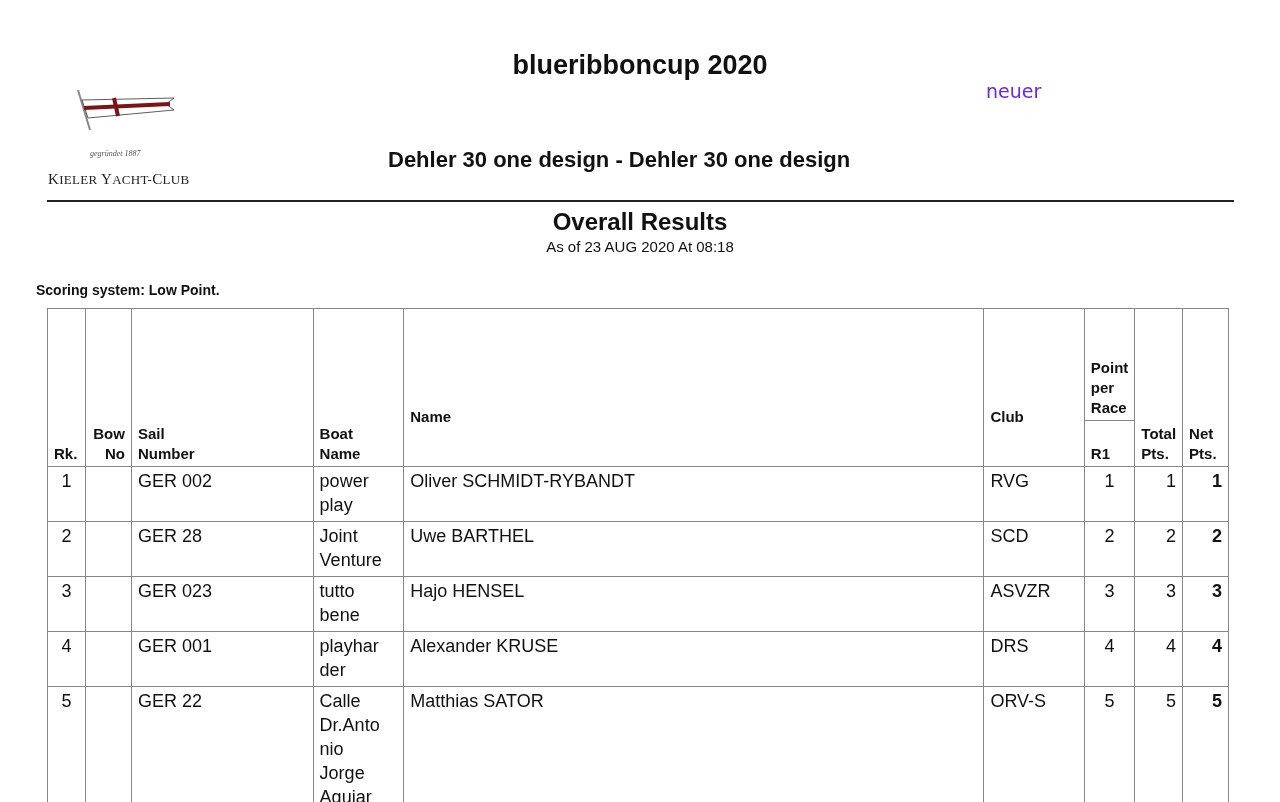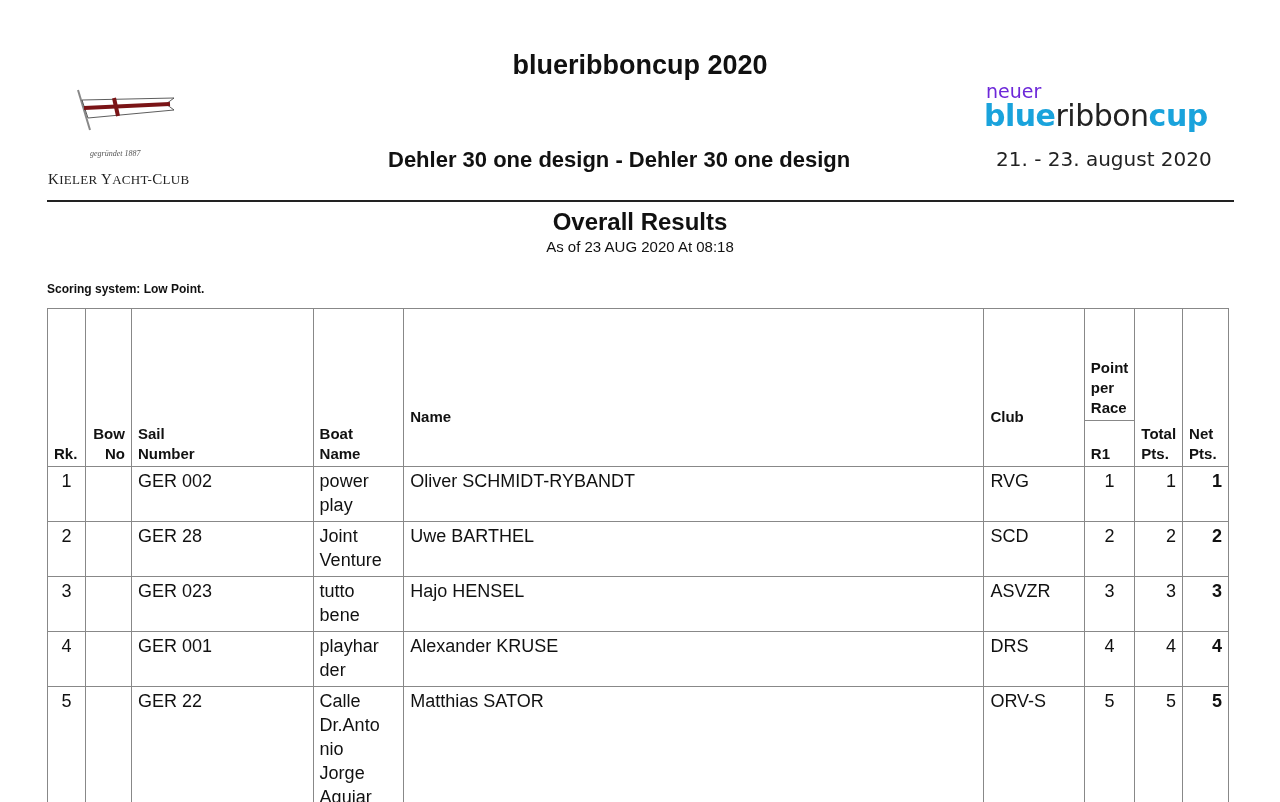--- a/index.html
+++ b/index.html
@@ -18,21 +18,21 @@
   .brc-neuer { position: absolute; left: 2px; top: 0; font-family: "DejaVu Sans", sans-serif; font-size: 19px; color: #6d28d9; }
   .brc-name { position: absolute; left: 0; top: 18px; font-family: "DejaVu Sans", sans-serif; font-size: 30px; color: #1aa3dc; letter-spacing: -0.5px; white-space: nowrap; }
   .brc-name .b { font-weight: bold; }
   .brc-name .r { color: #222; }
   .brc-date { position: absolute; left: 12px; top: 67px; font-family: "DejaVu Sans", sans-serif; font-size: 20px; color: #222; white-space: nowrap; }
 
   .rule { position: absolute; left: 47px; top: 200px; width: 1187px; height: 2px; background: #222; }
 
   .results-title { position: absolute; left: 0; width: 1280px; top: 208px; text-align: center; font-size: 24px; font-weight: bold; }
   .results-date { position: absolute; left: 0; width: 1280px; top: 238px; text-align: center; font-size: 15px; }
-  .scoring { position: absolute; left: 47px; top: 282px; font-size: 12px; font-weight: bold; }
+  .scoring { position: absolute; left: 36px; top: 282px; font-size: 14px; font-weight: bold; }
 
   table.results { position: absolute; left: 47px; top: 308px; width: 1182px; border-collapse: collapse; font-size: 18px; }
   table.results td, table.results th { border: 1px solid #888; vertical-align: top; padding: 2px 6px; }
   table.results th { font-size: 15px; font-weight: bold; vertical-align: bottom; text-align: left; line-height: 20px; }
   th.rk, td.rk { width: 38px; text-align: right; }
   th.bow, td.bow { width: 46px; text-align: right; }
   th.sail { width: 184px; }
   th.boat { width: 91px; margin-top: 32px; }
   th.name { width: 590px; }
   th.club { width: 101px; }
@@ -65,22 +65,20 @@
     <path d="M8 12 L100 10 L92 16 L100 22 L14 30 Z" fill="#fff" stroke="#333" stroke-width="0.8"></path>
     <line x1="10" y1="20" x2="96" y2="16" stroke="#7a1416" stroke-width="4"></line>
     <line x1="40" y1="10" x2="44" y2="28" stroke="#7a1416" stroke-width="4"></line>
   </svg>
   <div class="kyc-name"><span class="big">K</span><span>IELER </span><span class="big">Y</span><span>ACHT-</span><span class="big">C</span><span>LUB</span></div>
   <div class="kyc-sub">gegründet 1887</div>
 </div>
 
 <div class="brc-logo">
   <div class="brc-neuer">neuer</div>
-  <div class="brc-name"><span class="b">blue</span><span class="r">ribbon</span><span class="b">cup</span></div>
-  <div class="brc-date">21. - 23. august 2020</div>
 </div>
 
 <div class="rule"></div>
 
 <div class="results-title">Overall Results</div>
 <div class="results-date">As of 23 AUG 2020 At 08:18</div>
 <div class="scoring">Scoring system: Low Point.</div>
 
 <table class="results">
   <tbody>

